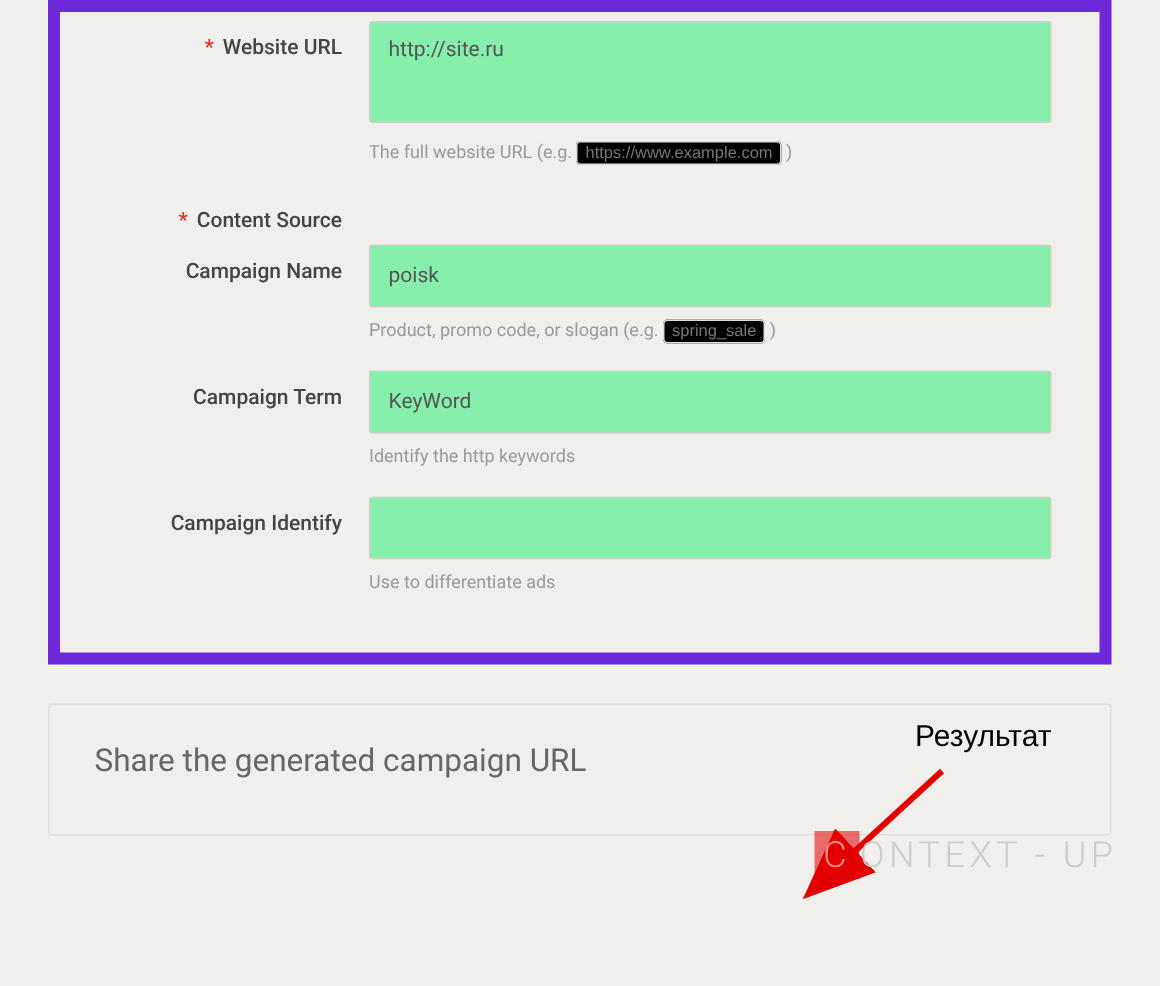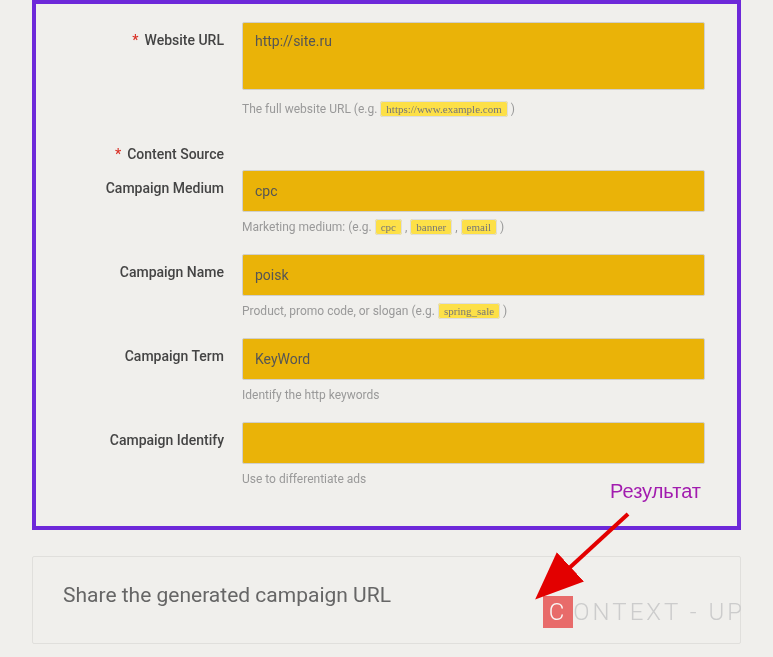--- a/index.html
+++ b/index.html
@@ -5,22 +5,22 @@
     * { box-sizing: border-box; margin: 0; padding: 0; }
     body {
       font-family: -apple-system, BlinkMacSystemFont, "Segoe UI", Roboto, Arial, sans-serif;
       background: #f0efec;
       width: 773px;
       height: 657px;
       overflow: hidden;
       position: relative;
     }
     .form-container {
-      padding: 18px 32px 20px 32px;
-      border: 4px solid #6d28d9;
+      padding: 6px 32px 20px 32px;
+      border: 8px solid #6d28d9;
       margin: 0 32px 0 32px;
       background: #f0efec;
     }
     .form-row {
       display: flex;
       align-items: flex-start;
       margin-bottom: 8px;
     }
     .form-row.first { margin-top: 0; }
     .label-col {
@@ -37,36 +37,36 @@
       flex: 1;
       min-width: 0;
     }
     textarea.field, input.field {
       width: 100%;
       border: 1px solid #d0cfcc;
       border-radius: 2px;
       padding: 10px 12px;
       font-size: 14px;
       color: #555;
-      background: #eab308;
+      background: #86efac;
       font-family: inherit;
       resize: none;
     }
     textarea.field { height: 68px; }
     input.field { height: 42px; }
     .helper {
       font-size: 12px;
       color: #999;
       margin-top: 6px;
       margin-bottom: 10px;
       line-height: 1.5;
     }
     .code {
-      font-family: Liberation Serif, serif;
-      background: #fde047;
+      font-family: Liberation Sans, sans-serif;
+      background: #000000;
       border: 1px solid #ddd;
       border-radius: 3px;
       padding: 1px 5px;
       font-size: 11px;
       color: #777;
     }
     .result-panel {
       margin: 26px 32px 0 32px;
       border: 1px solid #e0dfdc;
       border-radius: 2px;
@@ -77,33 +77,33 @@
     .result-title {
       font-size: 21px;
       color: #666;
       font-weight: 400;
       margin-bottom: 18px;
     }
     .annotation {
       position: absolute;
       top: 480px;
       right: 72px;
-      color: #a21caf;
+      color: #000000;
       font-size: 20px;
       font-family: Arial, sans-serif;
     }
     .arrow {
       position: absolute;
       top: 506px;
       right: 130px;
       pointer-events: none;
     }
     .watermark {
       position: absolute;
-      top: 598px;
+      top: 556px;
       right: 28px;
       font-size: 24px;
       letter-spacing: 3px;
       color: #ccc;
       font-weight: 300;
       pointer-events: none;
     }
     .watermark .accent {
       background: #e30000;
       color: #fff;
@@ -114,24 +114,20 @@
 </head>
 <body>
 
 <div class="form-container" id="form-container">
     <div class="form-row first">
       <div class="label-col"><span class="req">*</span><span>Website URL</span></div>
       <div class="input-col"><textarea class="field" style="">http://site.ru</textarea><div class="helper">The full website URL (e.g. <span class="code">https://www.example.com</span> )</div></div>
     </div>
     <div class="form-row">
       <div class="label-col"><span class="req">*</span><span>Content Source</span></div>
-    </div>
-    <div class="form-row">
-      <div class="label-col"><span>Campaign Medium</span></div>
-      <div class="input-col"><input type="text" class="field" value="cpc" style=""><div class="helper">Marketing medium: (e.g. <span class="code">cpc</span> , <span class="code">banner</span> , <span class="code">email</span> )</div></div>
     </div>
     <div class="form-row">
       <div class="label-col"><span>Campaign Name</span></div>
       <div class="input-col"><input type="text" class="field" value="poisk" style=""><div class="helper">Product, promo code, or slogan (e.g. <span class="code">spring_sale</span> )</div></div>
     </div>
     <div class="form-row">
       <div class="label-col"><span>Campaign Term</span></div>
       <div class="input-col"><input type="text" class="field" value="KeyWord" style=""><div class="helper">Identify the http keywords</div></div>
     </div>
     <div class="form-row">

